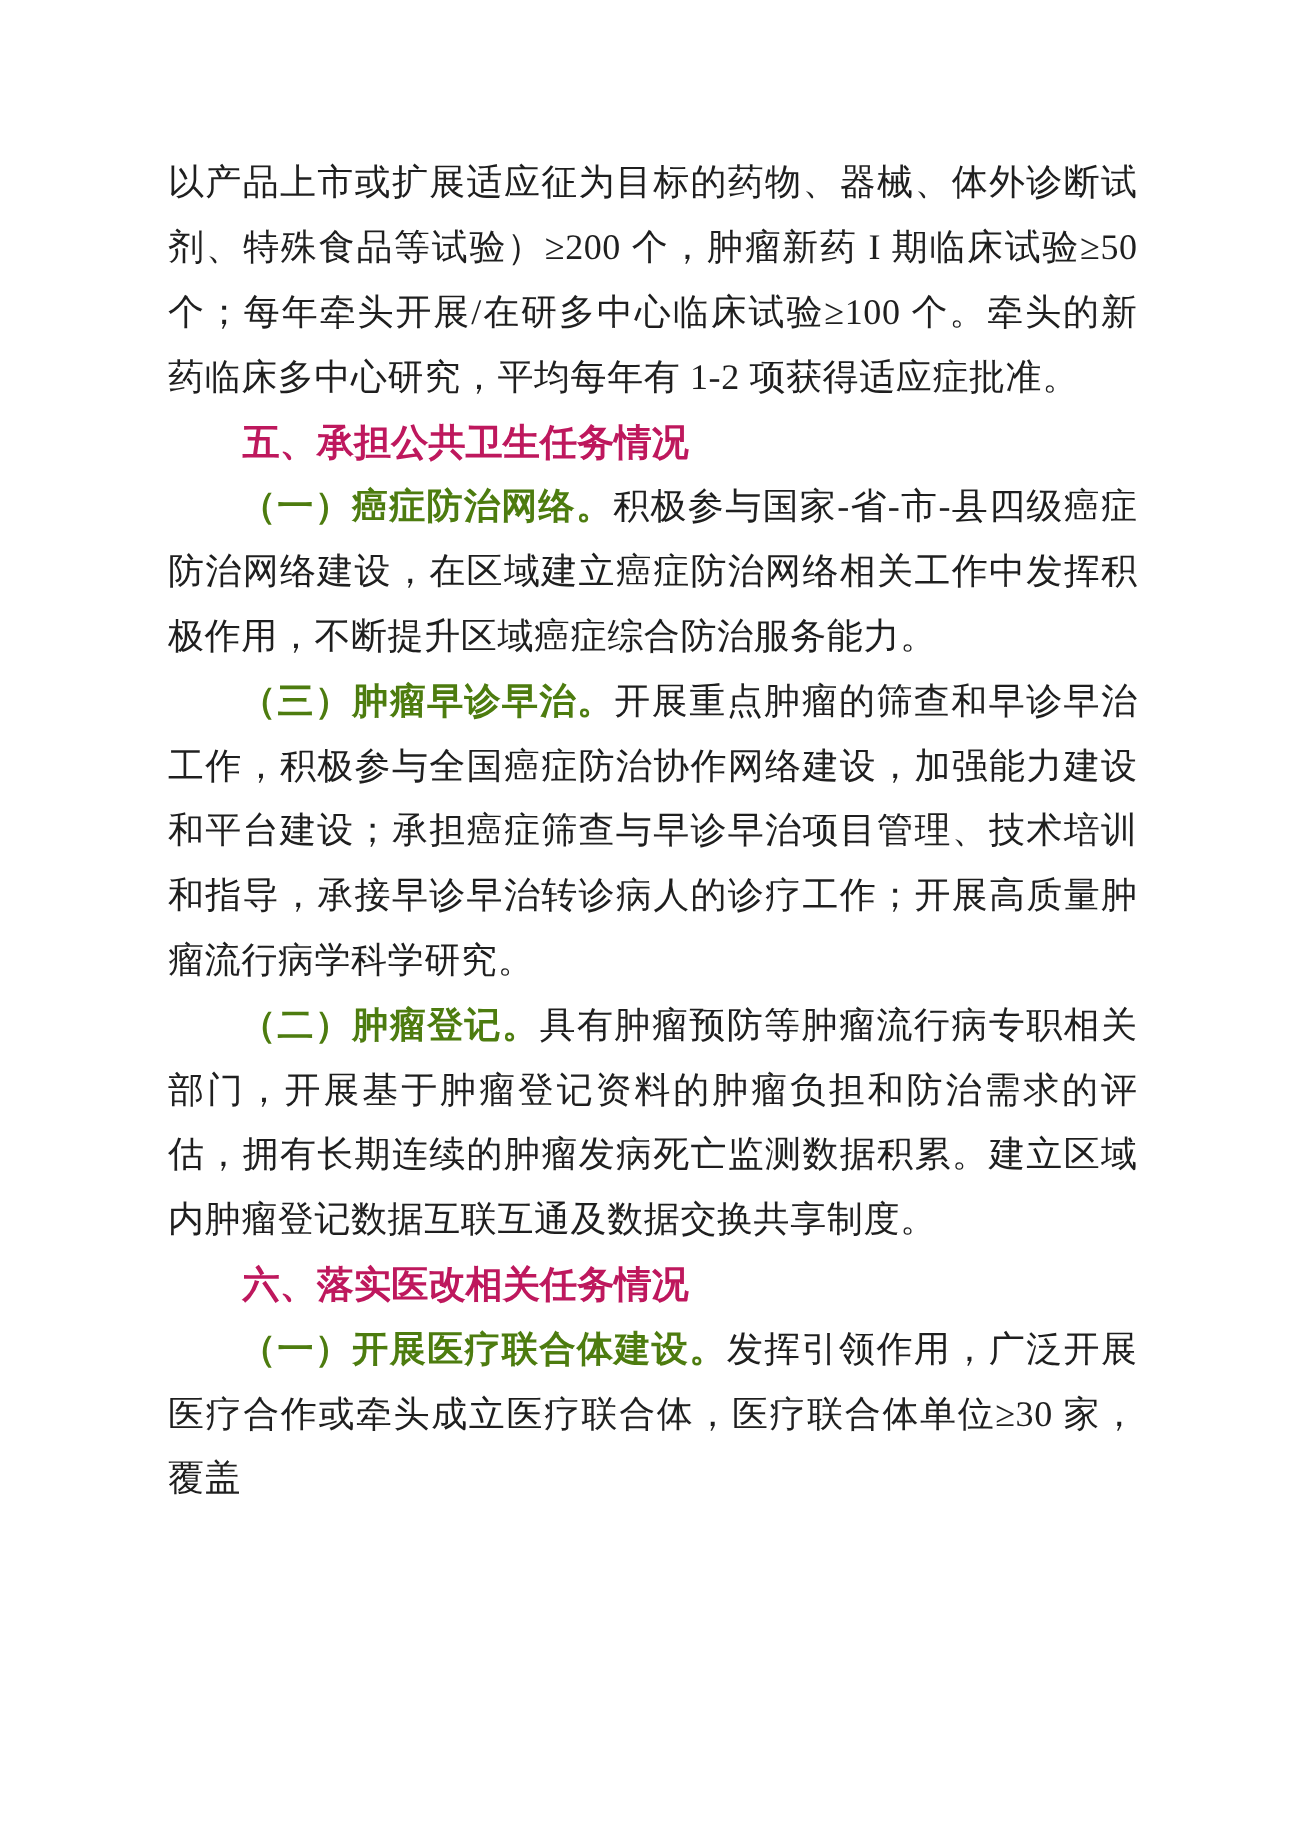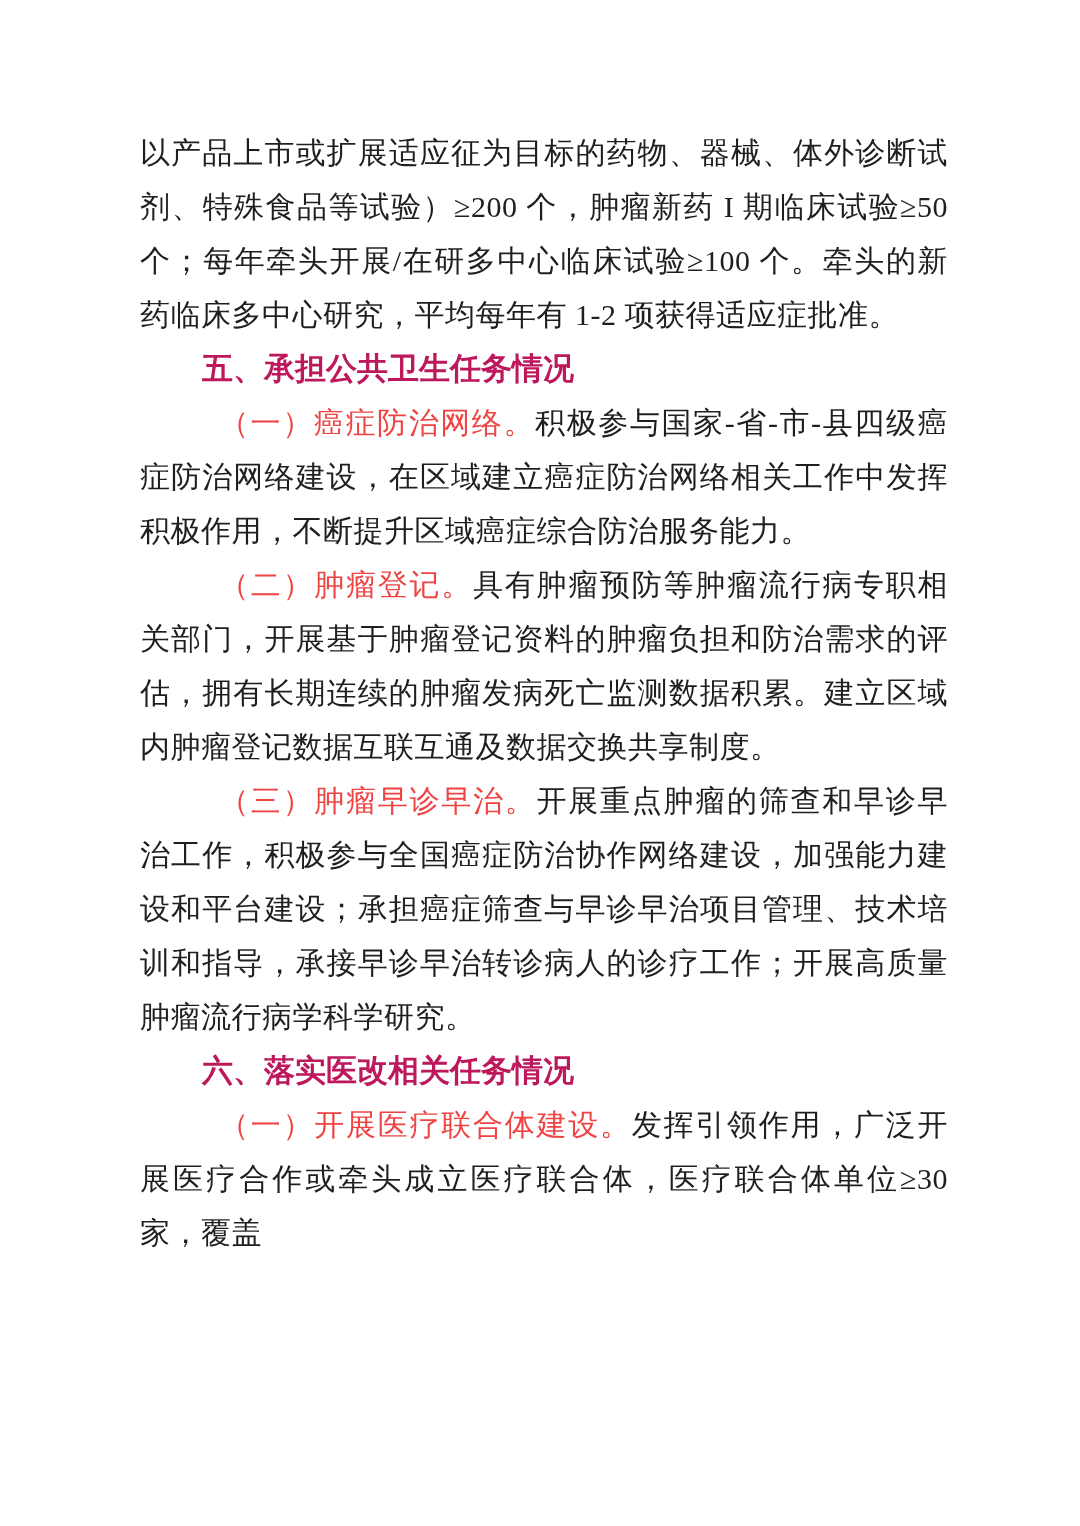--- a/index.html
+++ b/index.html
@@ -31,24 +31,23 @@
   .heading {
     margin: 0;
     font-size: 31px;
     line-height: 54px;
     font-weight: bold;
     font-family: "Liberation Sans", "DejaVu Sans", sans-serif;
     text-indent: 2em;
     color: #be185d;
   }
   .lead {
-    font-weight: normal;
+    font-weight: bold;
     font-family: "Liberation Sans", "DejaVu Sans", sans-serif;
-    color: #ef4444;
-    margin-left: 19px;
+    color: #4d7c0f;
   }
   .page-number {
     position: absolute;
     left: 0;
     right: 0;
     top: 1468px;
     text-align: center;
     font-size: 22px;
     color: #333;
     font-family: "Liberation Serif", "DejaVu Serif", serif;
@@ -76,23 +75,23 @@
 
 <div class="page">
   <main class="content">
 
     <p class="para no-indent"><span>以产品上市或扩展适应征为目标的药物、器械、体外诊断试剂、特殊食品等试验）≥200 个，肿瘤新药 I 期临床试验≥50 个；每年牵头开展/在研多中心临床试验≥100 个。牵头的新药临床多中心研究，平均每年有 1-2 项获得适应症批准。</span></p>
 
     <h2 class="heading">五、承担公共卫生任务情况</h2>
 
     <p class="para"><strong class="lead">（一）癌症防治网络。</strong><span>积极参与国家-省-市-县四级癌症防治网络建设，在区域建立癌症防治网络相关工作中发挥积极作用，不断提升区域癌症综合防治服务能力。</span></p>
 
+    <p class="para"><strong class="lead">（三）肿瘤早诊早治。</strong><span>开展重点肿瘤的筛查和早诊早治工作，积极参与全国癌症防治协作网络建设，加强能力建设和平台建设；承担癌症筛查与早诊早治项目管理、技术培训和指导，承接早诊早治转诊病人的诊疗工作；开展高质量肿瘤流行病学科学研究。</span></p>
+
     <p class="para"><strong class="lead">（二）肿瘤登记。</strong><span>具有肿瘤预防等肿瘤流行病专职相关部门，开展基于肿瘤登记资料的肿瘤负担和防治需求的评估，拥有长期连续的肿瘤发病死亡监测数据积累。建立区域内肿瘤登记数据互联互通及数据交换共享制度。</span></p>
-
-    <p class="para"><strong class="lead">（三）肿瘤早诊早治。</strong><span>开展重点肿瘤的筛查和早诊早治工作，积极参与全国癌症防治协作网络建设，加强能力建设和平台建设；承担癌症筛查与早诊早治项目管理、技术培训和指导，承接早诊早治转诊病人的诊疗工作；开展高质量肿瘤流行病学科学研究。</span></p>
 
 
     <h2 class="heading">六、落实医改相关任务情况</h2>
 
     <p class="para"><strong class="lead">（一）开展医疗联合体建设。</strong><span>发挥引领作用，广泛开展医疗合作或牵头成立医疗联合体，医疗联合体单位≥30 家，覆盖</span></p>
 
   </main>
 
   <div class="page-number">8</div>
 

